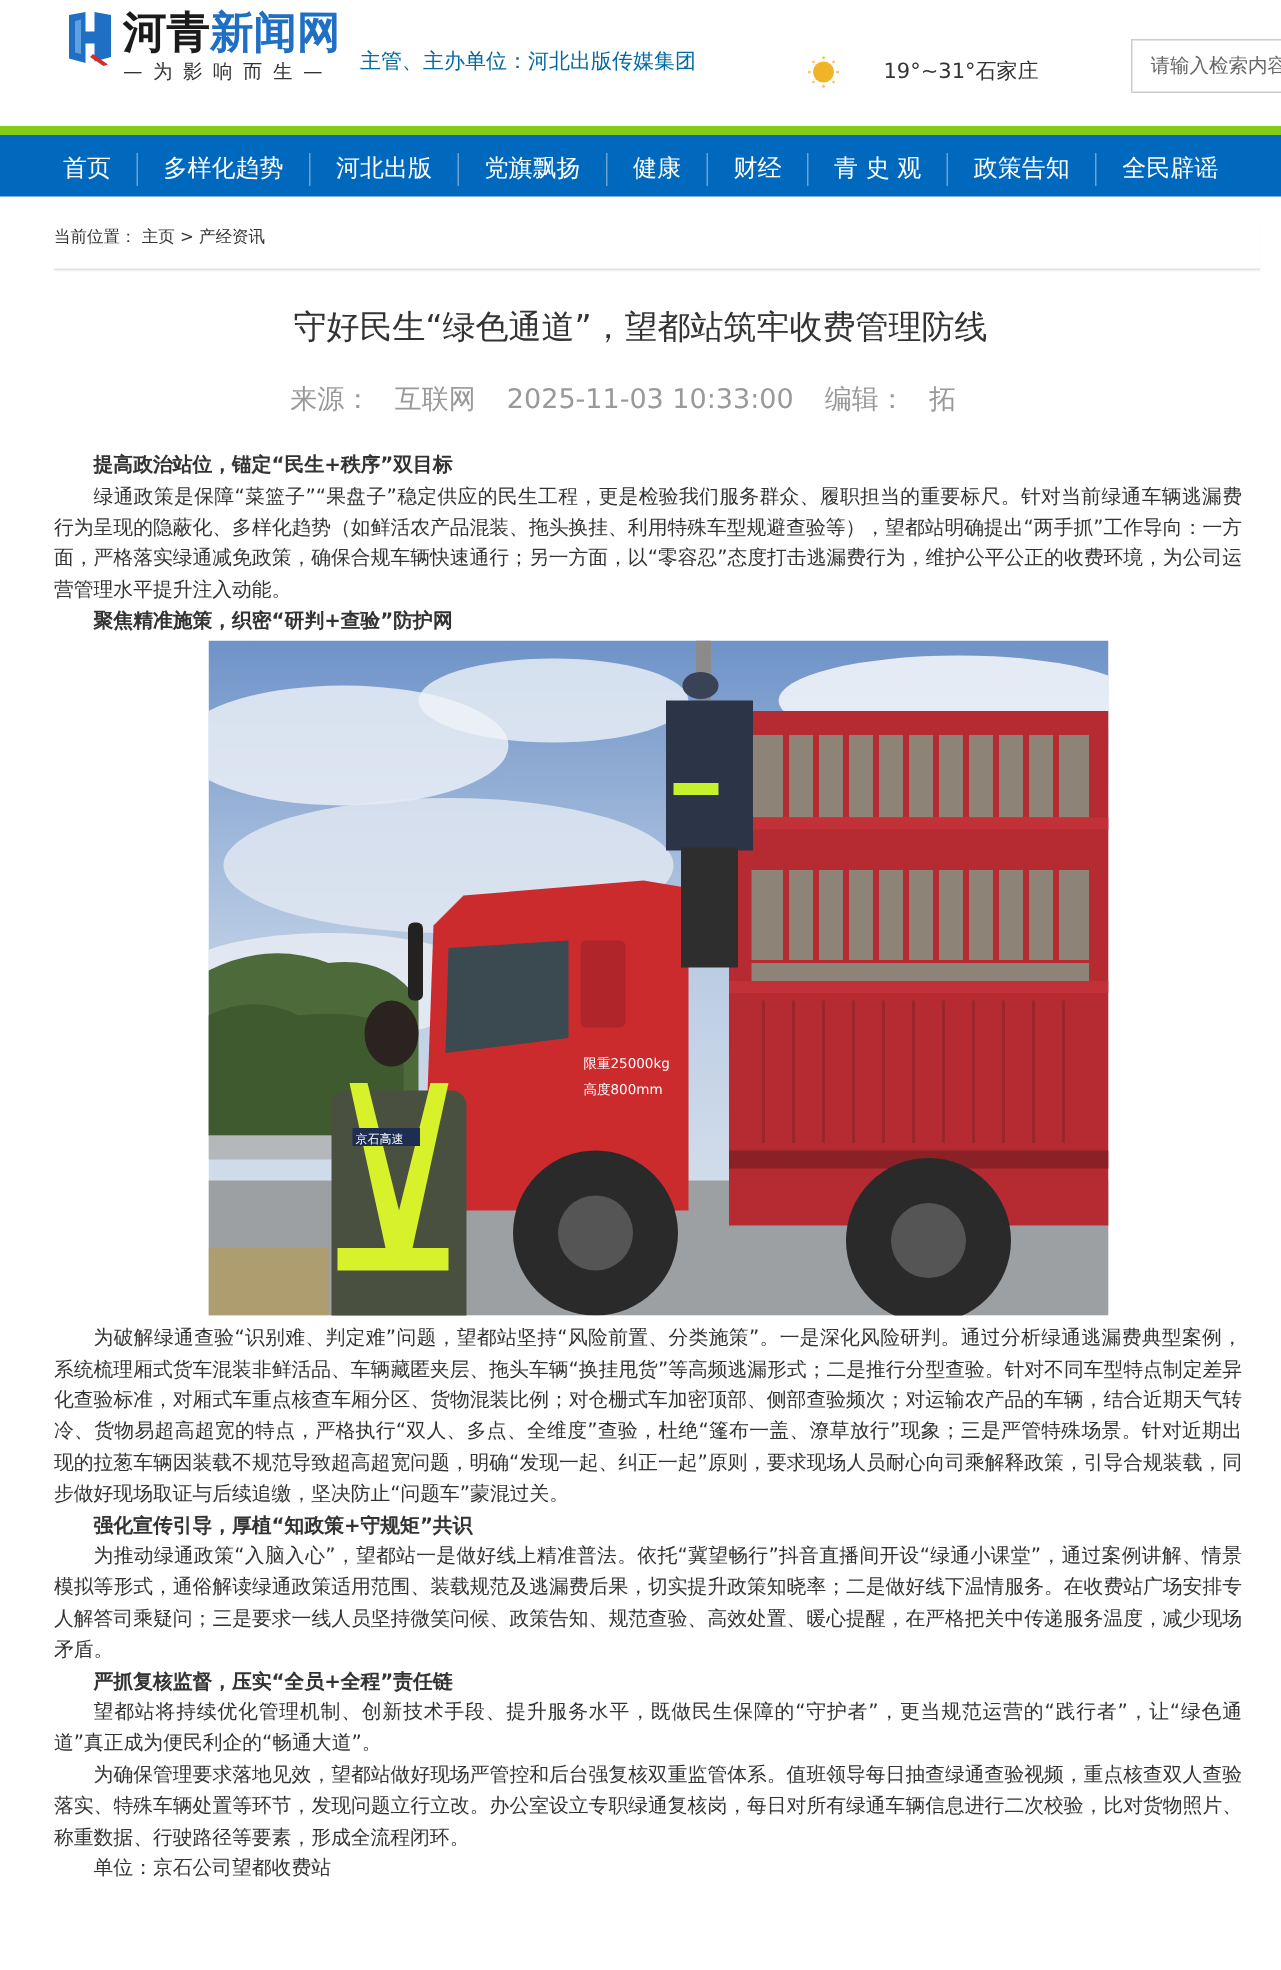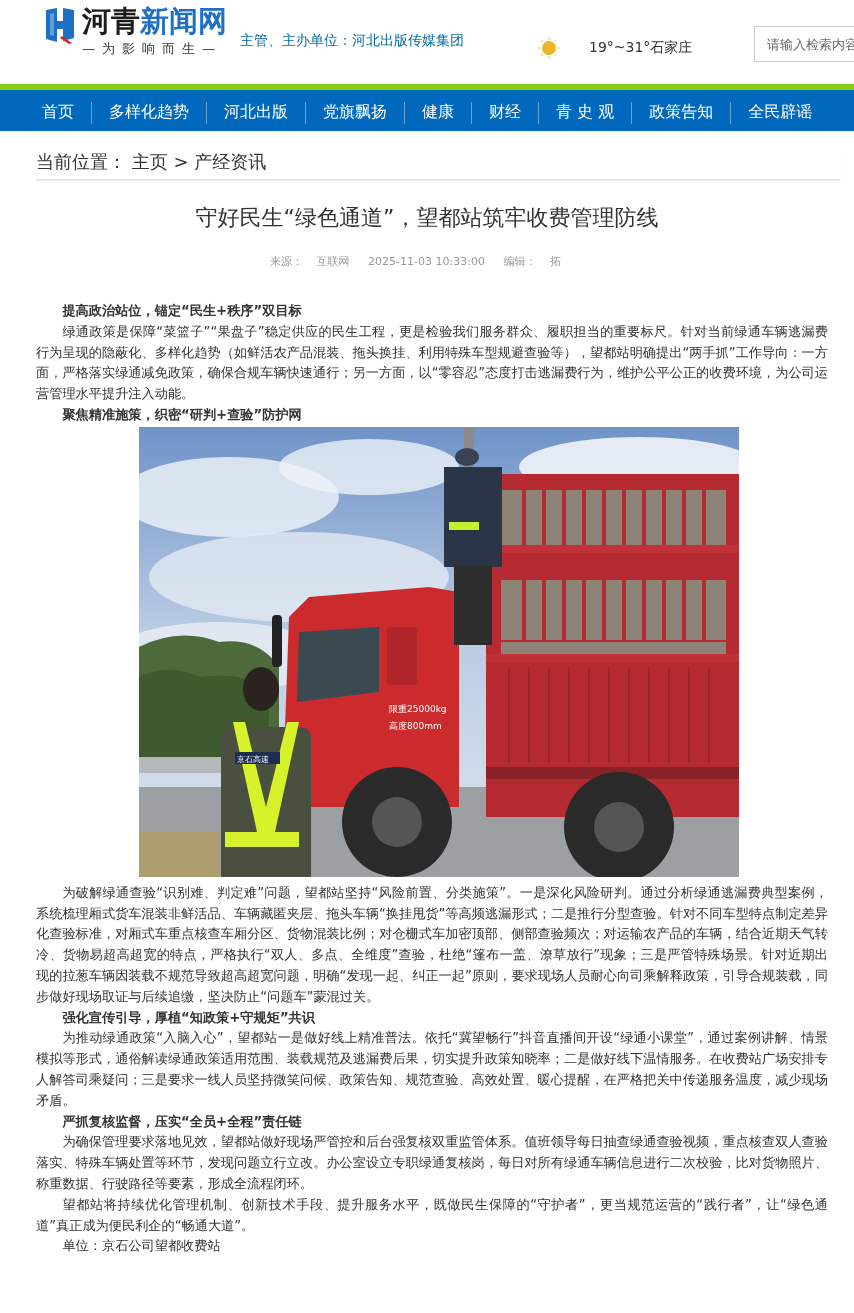--- a/index.html
+++ b/index.html
@@ -22,27 +22,27 @@
   .search::placeholder { color: #666; }
 
   
   .nav { position: absolute; left: 0; top: 84px; width: 854px; height: 47px; background: #0069bd; border-top: 6px solid #84cc16; }
   .nav ul { list-style: none; display: flex; align-items: center; height: 45px; padding-left: 42px; }
   .nav li { display: flex; align-items: center; height: 45px; }
   .nav li a { color: #fff; font-size: 16px; text-decoration: none; white-space: nowrap; padding: 0 0; display: block; }
   .nav .sep { width: 1px; height: 22px; background: #6aa1d2; margin: 0 17px; }
 
   
-  .crumb { position: absolute; left: 36px; top: 150px; width: 804px; height: 30px; font-size: 18px; color: #333; border-bottom: 1px solid #e2e2e2; box-shadow: 0 1px 1px #f1f1f1; }
+  .crumb { position: absolute; left: 36px; top: 150px; width: 804px; height: 30px; font-size: 11px; color: #333; border-bottom: 1px solid #e2e2e2; box-shadow: 0 1px 1px #f1f1f1; }
   .crumb span { white-space: nowrap; }
   .crumb a { color: #333; text-decoration: none; }
 
   
   .title { position: absolute; left: 0; top: 203px; width: 854px; text-align: center; font-size: 22px; color: #333; font-weight: normal; white-space: nowrap; }
-  .meta { position: absolute; left: 0; top: 254px; width: 831px; text-align: center; font-size: 11px; color: #999; white-space: nowrap; }
+  .meta { position: absolute; left: 0; top: 254px; width: 831px; text-align: center; font-size: 18px; color: #999; white-space: nowrap; }
   .meta span { margin: 0 5px; }
 
   .content { position: absolute; left: 36px; top: 301px; width: 792px; font-size: 13.2px; line-height: 20.8px; color: #333; }
   .content p { text-indent: 2em; text-align: justify; }
   .content p.h { font-weight: bold; }
   .photo-wrap { width: 792px; height: 452px; position: relative; margin: 1px 0 4px 0; }
   .photo { position: absolute; left: 103px; top: 0; width: 600px; height: 450px; overflow: hidden; }
 </style>
 </head>
 <body>
@@ -228,17 +228,17 @@
       <rect x="96" y="325" width="45" height="12" fill="#1e2e52"></rect>
       <text x="98" y="335" font-size="8" fill="#fff" font-family="DejaVu Sans, sans-serif">京石高速</text>
       <ellipse cx="122" cy="262" rx="18" ry="22" fill="#2a2320"></ellipse>
     </svg>
   </div>
 
   <p>为破解绿通查验“识别难、判定难”问题，望都站坚持“风险前置、分类施策”。一是深化风险研判。通过分析绿通逃漏费典型案例，系统梳理厢式货车混装非鲜活品、车辆藏匿夹层、拖头车辆“换挂甩货”等高频逃漏形式；二是推行分型查验。针对不同车型特点制定差异化查验标准，对厢式车重点核查车厢分区、货物混装比例；对仓栅式车加密顶部、侧部查验频次；对运输农产品的车辆，结合近期天气转冷、货物易超高超宽的特点，严格执行“双人、多点、全维度”查验，杜绝“篷布一盖、潦草放行”现象；三是严管特殊场景。针对近期出现的拉葱车辆因装载不规范导致超高超宽问题，明确“发现一起、纠正一起”原则，要求现场人员耐心向司乘解释政策，引导合规装载，同步做好现场取证与后续追缴，坚决防止“问题车”蒙混过关。</p>
   <p class="h">强化宣传引导，厚植“知政策+守规矩”共识</p>
   <p>为推动绿通政策“入脑入心”，望都站一是做好线上精准普法。依托“冀望畅行”抖音直播间开设“绿通小课堂”，通过案例讲解、情景模拟等形式，通俗解读绿通政策适用范围、装载规范及逃漏费后果，切实提升政策知晓率；二是做好线下温情服务。在收费站广场安排专人解答司乘疑问；三是要求一线人员坚持微笑问候、政策告知、规范查验、高效处置、暖心提醒，在严格把关中传递服务温度，减少现场矛盾。</p>
   <p class="h">严抓复核监督，压实“全员+全程”责任链</p>
+  <p>望都站将持续优化管理机制、创新技术手段、提升服务水平，既做民生保障的“守护者”，更当规范运营的“践行者”，让“绿色通道”真正成为便民利企的“畅通大道”。</p>
   <p>为确保管理要求落地见效，望都站做好现场严管控和后台强复核双重监管体系。值班领导每日抽查绿通查验视频，重点核查双人查验落实、特殊车辆处置等环节，发现问题立行立改。办公室设立专职绿通复核岗，每日对所有绿通车辆信息进行二次校验，比对货物照片、称重数据、行驶路径等要素，形成全流程闭环。</p>
-  <p>望都站将持续优化管理机制、创新技术手段、提升服务水平，既做民生保障的“守护者”，更当规范运营的“践行者”，让“绿色通道”真正成为便民利企的“畅通大道”。</p>
   <p>单位：京石公司望都收费站</p>
 
 </div>
 
 </body></html>

